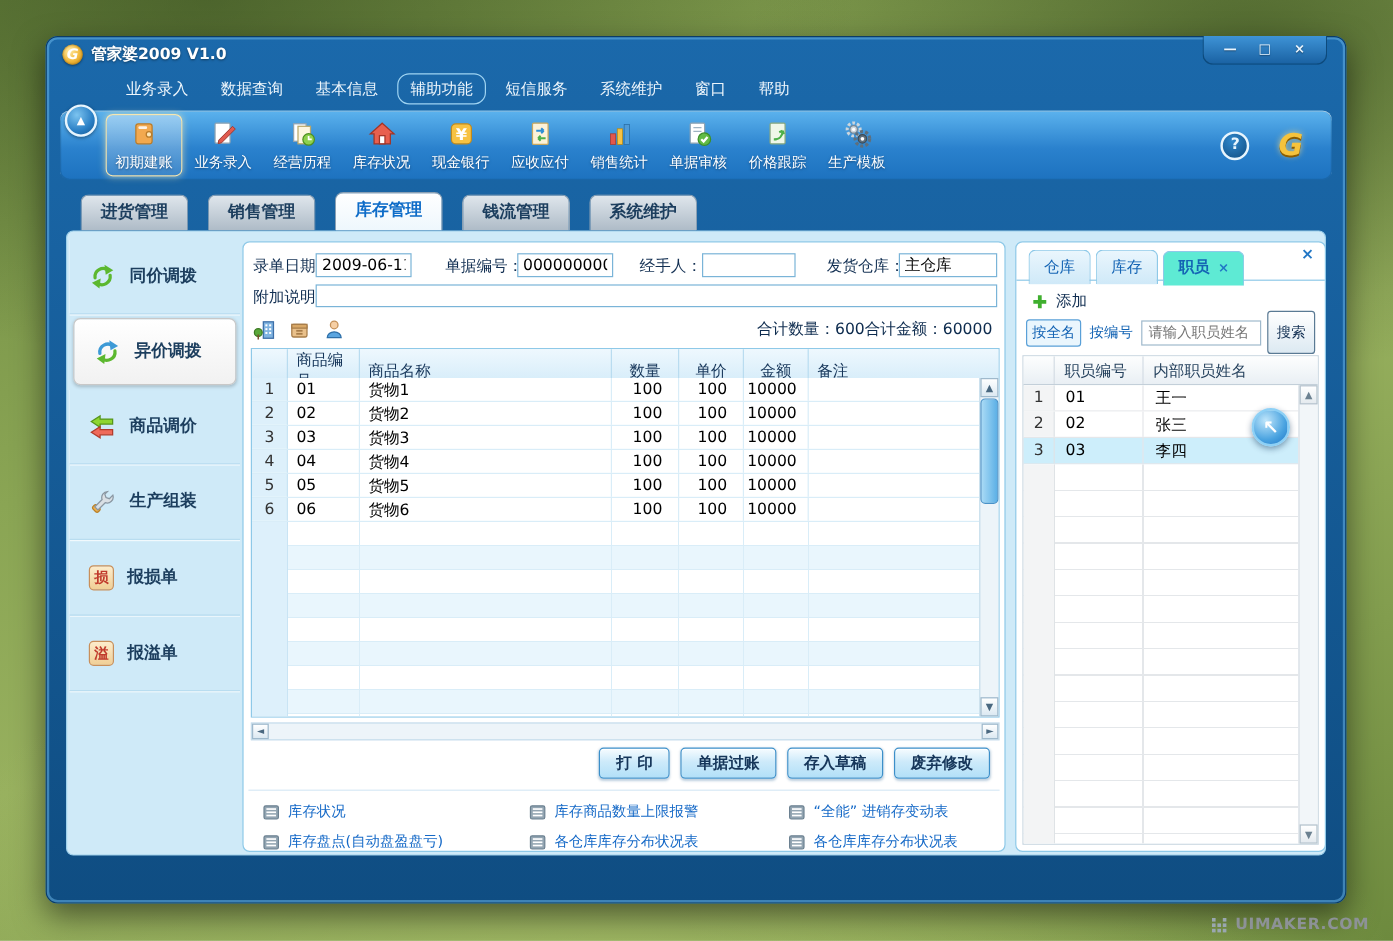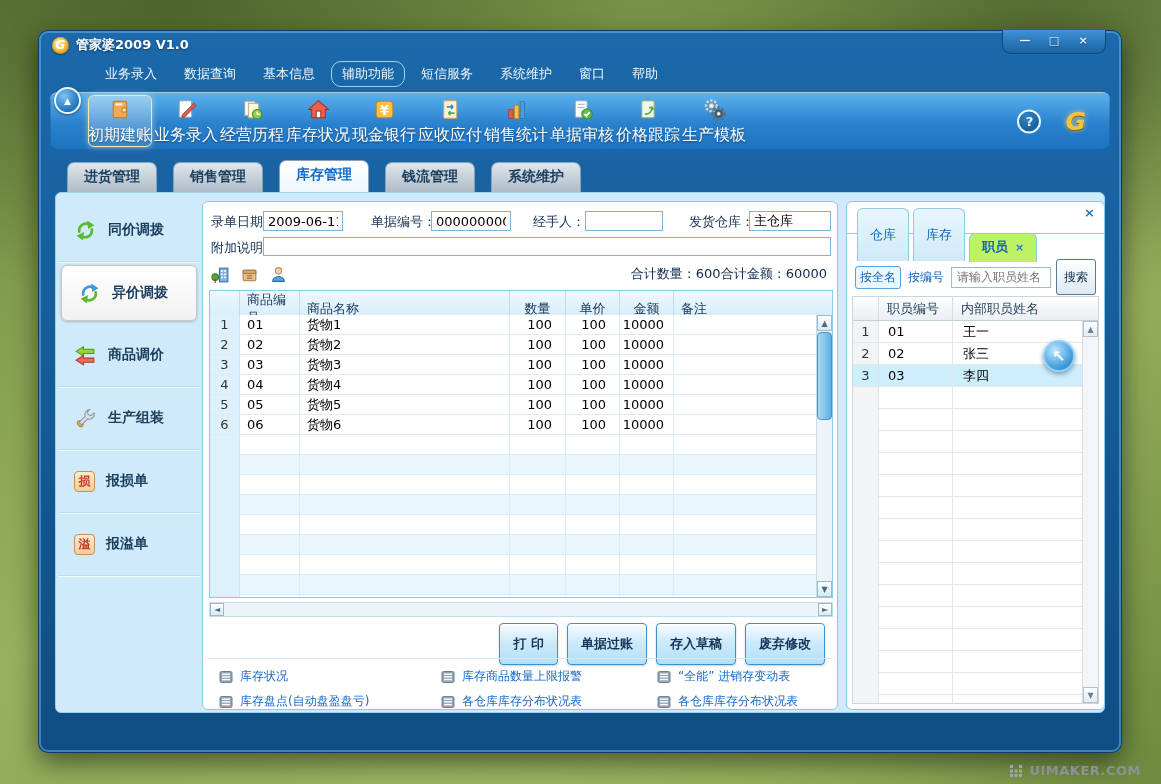--- a/index.html
+++ b/index.html
@@ -43,21 +43,21 @@
     box-shadow:inset 0 1px 0 rgba(255,255,255,.5), inset 0 0 0 1px rgba(20,80,130,.35);
     display:flex;align-items:center;padding-left:38px;gap:2px;}
   .collapse{position:absolute;left:4px;top:-5px;width:27px;height:27px;border-radius:50%;
     background:radial-gradient(circle at 35% 30%,#7cc4f0,#2a7fc5 60%,#14568e);
     border:2px solid #e8f5fd;box-shadow:0 1px 3px rgba(0,0,0,.4);
     color:#fff;display:flex;align-items:center;justify-content:center;font-size:9px;}
   .tbtn{width:64px;height:52px;display:flex;flex-direction:column;align-items:center;justify-content:center;gap:3px;border-radius:6px;border:1px solid transparent;}
   .tbtn.active{background:linear-gradient(rgba(255,255,255,.40),rgba(255,255,255,.12));border-color:#f7e6b0;box-shadow:0 0 6px rgba(255,240,180,.55);}
   .ticon{width:25px;height:25px;}
   .ticon svg{width:100%;height:100%;}
-  .tlabel{color:#fff;font-size:16px;white-space:nowrap;text-shadow:0 1px 2px rgba(0,30,60,.55);}
+  .tlabel{color:#fff;font-size:12px;white-space:nowrap;text-shadow:0 1px 2px rgba(0,30,60,.55);}
   .tb-right{position:absolute;right:24px;top:50%;transform:translateY(-50%);display:flex;align-items:center;gap:24px;}
   .help-btn{width:24px;height:24px;border-radius:50%;background:radial-gradient(circle at 40% 30%,#2f87cc,#0f4d82);
     border:2px solid #e8f5fd;color:#e8f5fd;font-weight:bold;font-size:13px;display:flex;align-items:center;justify-content:center;}
   .brand{color:#f5c33c;font-size:25px;font-weight:bold;font-style:italic;
     text-shadow:0 1px 0 #8a5c00,0 0 5px rgba(255,220,120,.8);line-height:1;}
 
   
   .doc-tabs{position:absolute;left:29px;top:130px;height:32px;display:flex;align-items:flex-end;gap:16px;z-index:3;}
   .dtab{padding:5px 16px 6px;border-radius:7px 7px 0 0;background:linear-gradient(#dfe6ec,#aebbc7);
     border:1px solid #8aa0b4;border-bottom:none;color:#1c3e5e;font-size:14px;font-weight:bold;white-space:nowrap;}
@@ -115,35 +115,35 @@
   .sb-up{top:0;}.sb-down{bottom:0;}
   .vthumb{position:absolute;left:0;top:17px;width:15px;height:88px;border-radius:4px;
     background:linear-gradient(90deg,#a9daf5,#5cb0e6);border:1px solid #4a92c8;}
 
   .hsb{position:absolute;left:6px;top:400px;width:624px;height:15px;background:#edf4f9;border:1px solid #c5dceb;}
   .hsb .sb-btn{height:13px;width:14px;top:0;}
   .hsb .sb-left{left:0;}
   .hsb .sb-right{position:absolute;right:0;left:auto;}
 
   .actions{position:absolute;right:12px;top:421px;display:flex;gap:9px;}
-  .abtn{height:42px;padding:0 13px;border:1px solid #3c8fc9;border-radius:4px;
+  .abtn{height:26px;padding:0 13px;border:1px solid #3c8fc9;border-radius:4px;
     background:linear-gradient(#f6fcff,#cdeafa 45%,#b2e0f8);font-size:13px;font-weight:bold;color:#16365a;
     box-shadow:0 1px 2px rgba(40,100,150,.3), inset 0 1px 0 #fff;display:flex;align-items:center;white-space:nowrap;font-family:inherit;}
   .mdiv{position:absolute;left:4px;right:4px;top:456px;border-top:1px solid #d7e9f5;}
   .links{position:absolute;left:16px;right:6px;top:462px;display:grid;grid-template-columns:222px 216px auto;grid-auto-rows:25px;align-items:center;}
   .link{display:flex;align-items:center;gap:7px;font-size:12px;color:#1569c7;white-space:nowrap;}
   .licon{width:14px;height:14px;flex:none;}
 
   
   .panel{position:absolute;left:790px;width:259px;top:8px;bottom:2px;background:#fff;border:1px solid #8ec9e8;border-radius:6px;}
   .panel-close{position:absolute;right:9px;top:3px;color:#2277c5;font-weight:bold;font-size:13px;z-index:4;}
   .ptabs{position:absolute;left:10px;top:6px;display:flex;gap:4px;z-index:2;}
   .ptab{padding:4px 12px 5px;border:1px solid #8ec9e8;border-bottom:none;border-radius:6px 6px 0 0;
     background:linear-gradient(#eaf6fd,#cfe9f8);color:#1464b4;font-size:13px;display:flex;align-items:center;gap:7px;white-space:nowrap;}
-  .ptab.active{background:#bef264;font-weight:bold;position:relative;top:1px;padding-bottom:6px;margin-top:24px;}
+  .ptab.active{background:#5eead4;font-weight:bold;position:relative;top:1px;padding-bottom:6px;}
   .ptab-x{color:#2277c5;font-weight:bold;font-size:11px;}
   .ptabline{position:absolute;left:0;right:0;top:31px;border-top:1px solid #8ec9e8;}
   .padd{position:absolute;left:13px;top:40px;display:flex;align-items:center;gap:7px;font-size:13px;color:#122f52;}
   .padd svg{width:13px;height:13px;}
   .pfilter{position:absolute;left:8px;right:8px;top:64px;height:22px;display:flex;align-items:center;gap:5px;}
   .fname{border:1px solid #5aa0d8;border-radius:3px;background:#eaf6fd;color:#1464b4;font-size:12px;padding:2px 4px;white-space:nowrap;}
   .fcode{color:#1464b4;font-size:12px;padding:2px 2px;white-space:nowrap;}
   .pinput{flex:1;min-width:0;height:21px;border:1px solid #9fb9cc;font-size:12px;padding:0 5px;color:#555;font-family:inherit;}
   .psearch{height:36px;padding:0 7px;border:1px solid #5a7a94;border-radius:3px;
     background:linear-gradient(#ffffff,#dce9f2);font-size:12px;color:#122f52;font-family:inherit;white-space:nowrap;}

